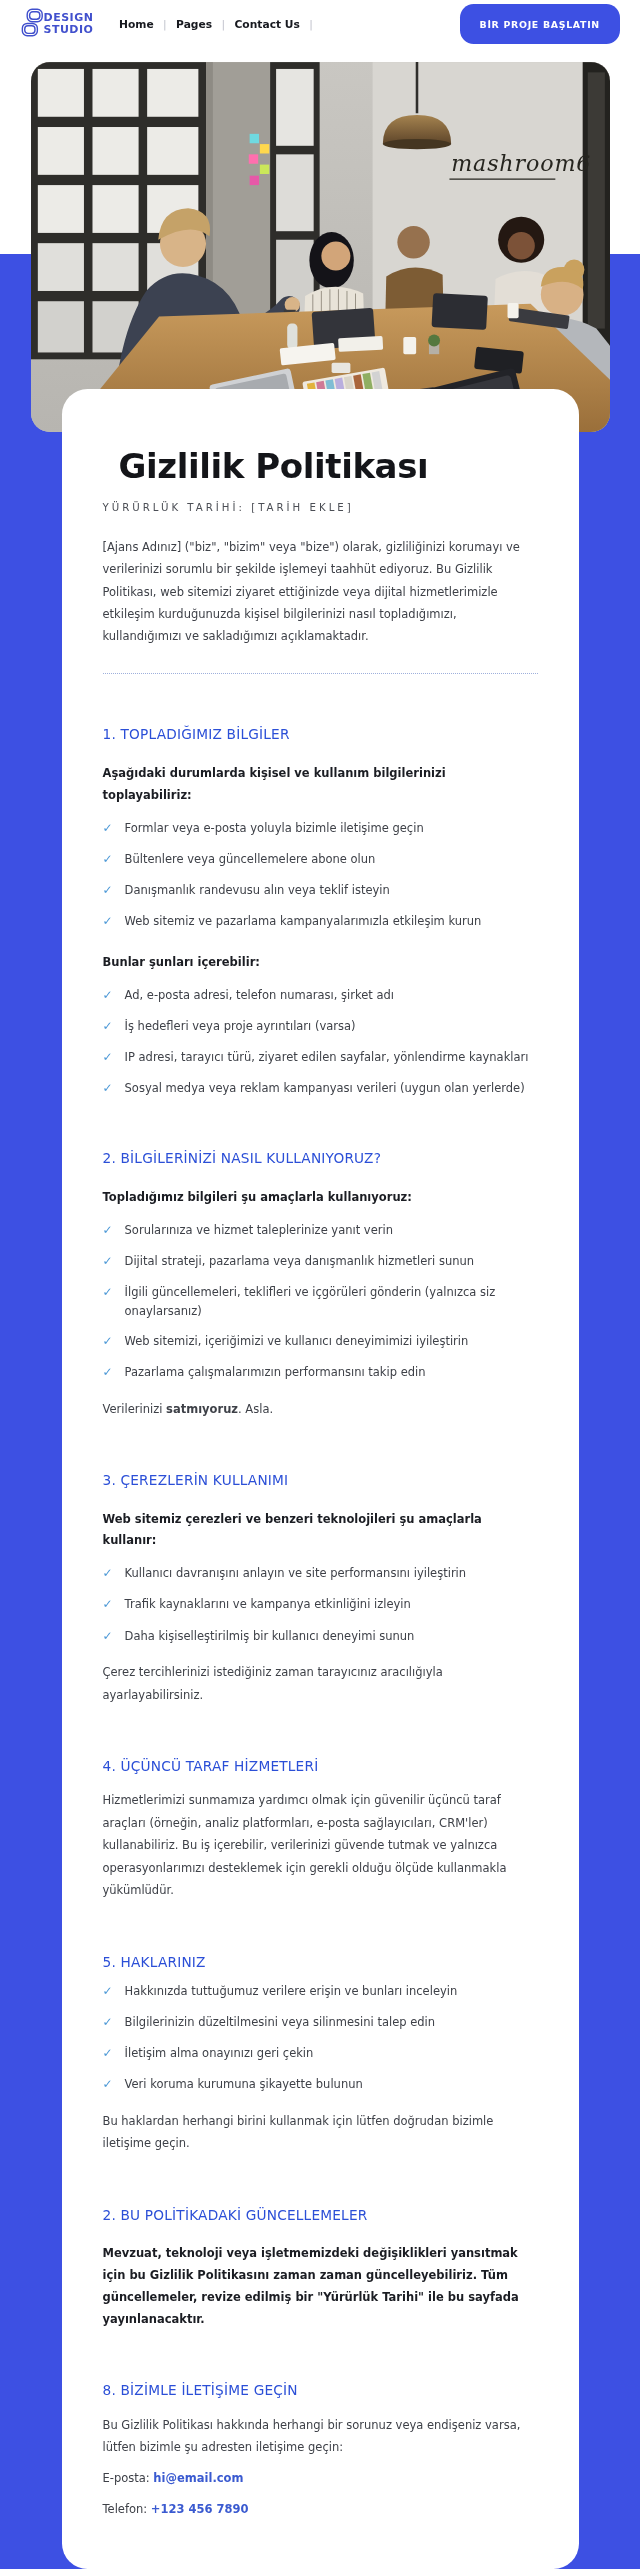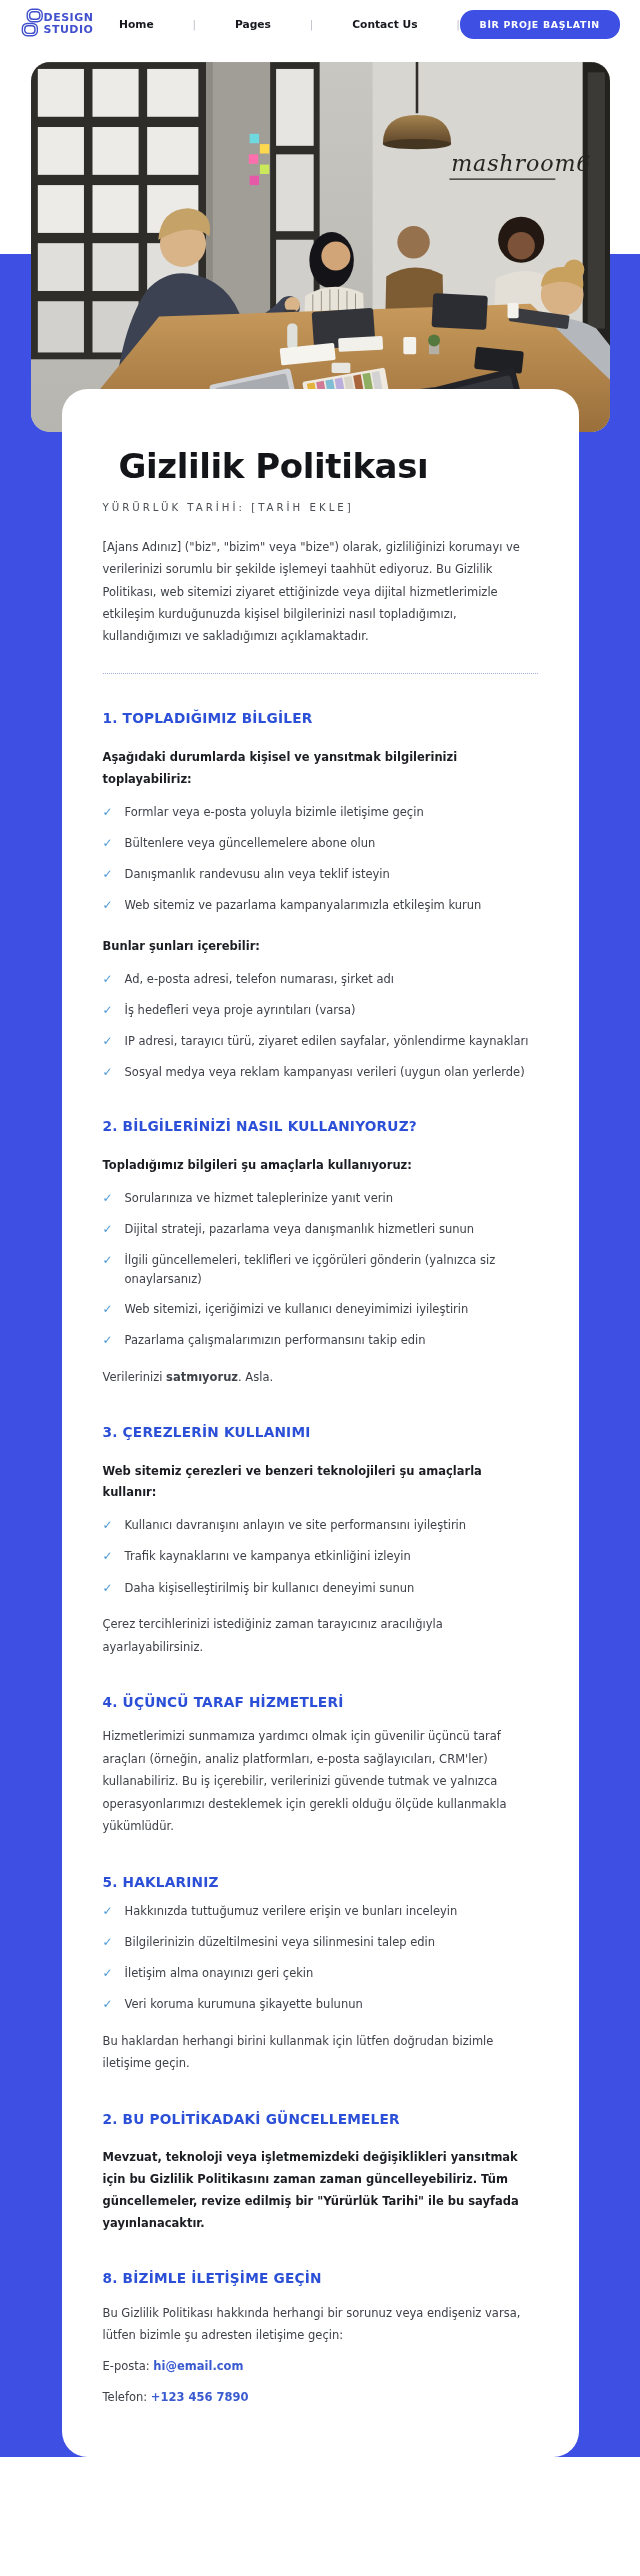--- a/index.html
+++ b/index.html
@@ -9,43 +9,43 @@
     font-family:"DejaVu Sans","Liberation Sans",sans-serif;
     background:#ffffff;
     -webkit-font-smoothing:antialiased;
   }
   .page { width:640px; overflow:hidden; }
 
   
   .header { height:48px; display:flex; align-items:center; padding:0 20.5px; background:#fff; }
   .logo { display:flex; align-items:center; gap:0; color:#4150cd; cursor:pointer; }
   .logo-text { font-size:11px; font-weight:bold; line-height:1.1; letter-spacing:0.5px; }
-  .nav { flex:1; display:flex; justify-content:space-between; align-items:center; gap:9.4px;
+  .nav { flex:1; display:flex; justify-content:flex-start; align-items:center; gap:9.4px;
          font-size:10.7px; font-weight:bold; color:#17191f; margin-left:25.6px; }
   .nav a { color:#17191f; text-decoration:none; }
   .nav-sep { color:#c0c2cc; font-weight:normal; }
-  .cta { background:#3d50e3; color:#fff; border:none; border-radius:13.7px; height:29px;
+  .cta { background:#3d50e3; color:#fff; border:none; border-radius:13.7px; height:40px;
          padding:0 19.6px; font-size:9.4px; font-weight:bold; letter-spacing:0.7px;
          font-family:inherit; cursor:pointer; }
 
   
   .band { background:linear-gradient(to bottom,#ffffff 0,#ffffff 206px,#3d50e3 206px); padding-top:13.7px; }
   .photo { width:579px; height:370px; margin:0 auto; border-radius:19px; overflow:hidden;
            background:#c6c4bf; position:relative; }
   .photo svg { display:block; }
 
   
   .card { width:517px; margin:-43px auto 0; background:#fff; border-radius:25.6px;
           padding:41px 41px 48px; position:relative; }
   .title { font-size:34px; font-weight:bold; color:#141519; margin:16px; letter-spacing:-0.4px; }
   .eff { margin-top:14.5px; font-size:10.2px; letter-spacing:3px; color:#4b4e55; }
   .para { font-size:11.5px; line-height:1.95; color:#3e4148; margin:15.4px 0 0; }
   .intro { margin-top:23px; }
   .dotted { border:none; border-top:1.7px dotted #9fb0dc; margin:25.6px 0 3.4px; }
-  .sec-heading { color:#2b4fd7; font-size:13.7px; font-weight:bold; margin:36px 0 0; letter-spacing:0.2px; }
+  .sec-heading { color:#2b4fd7; font-size:13.7px; font-weight:normal; margin:52px 0 0; letter-spacing:0.2px; }
   .lead { font-size:11.5px; font-weight:bold; color:#1b1d23; margin:20.5px 0 0; line-height:1.9; }
   .checklist { list-style:none; margin:10.2px 0 0; padding:0; }
   .check-item { display:flex; gap:12px; align-items:flex-start; margin-top:12px;
                 font-size:11.5px; color:#3e4148; line-height:1.6; }
   .check { color:#4a97d6; font-weight:bold; font-size:12px; flex:0 0 auto; }
   .policy-link { color:#3a5ad0; font-weight:bold; text-decoration:none; cursor:pointer; }
   .contact-line { margin:8.5px 0 0; }
 </style>
 </head>
 <body>
@@ -215,21 +215,21 @@
     </div>
 
     <main class="card">
       <h1 class="title">Gizlilik Politikası</h1>
       <div class="eff">YÜRÜRLÜK TARİHİ: [TARİH EKLE]</div>
       <p class="para intro">[Ajans Adınız] ("biz", "bizim" veya "bize") olarak, gizliliğinizi korumayı ve verilerinizi sorumlu bir şekilde işlemeyi taahhüt ediyoruz. Bu Gizlilik Politikası, web sitemizi ziyaret ettiğinizde veya dijital hizmetlerimizle etkileşim kurduğunuzda kişisel bilgilerinizi nasıl topladığımızı, kullandığımızı ve sakladığımızı açıklamaktadır.</p>
       <hr class="dotted">
       <div id="sections">
           <section class="policy-section">
             <h3 class="sec-heading">1. TOPLADIĞIMIZ BİLGİLER</h3>
-            <p class="lead">Aşağıdaki durumlarda kişisel ve yansıtmak bilgilerinizi toplayabiliriz:</p>
+            <p class="lead">Aşağıdaki durumlarda kişisel ve kullanım bilgilerinizi toplayabiliriz:</p>
             <ul class="checklist">
               <li class="check-item">
                 <span class="check">✓</span>
                 <span class="check-text">Formlar veya e-posta yoluyla bizimle iletişime geçin</span>
               </li>
               <li class="check-item">
                 <span class="check">✓</span>
                 <span class="check-text">Bültenlere veya güncellemelere abone olun</span>
               </li>
               <li class="check-item">

